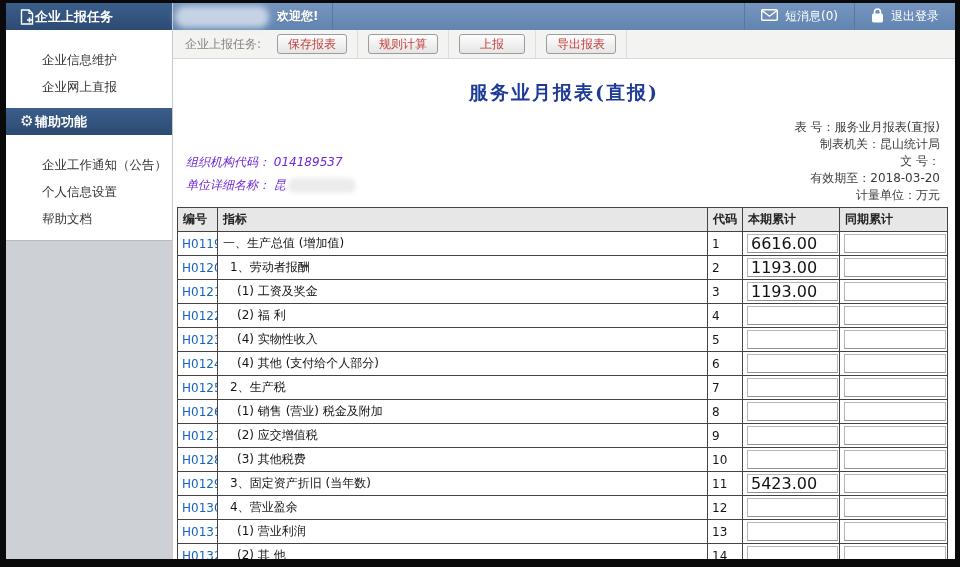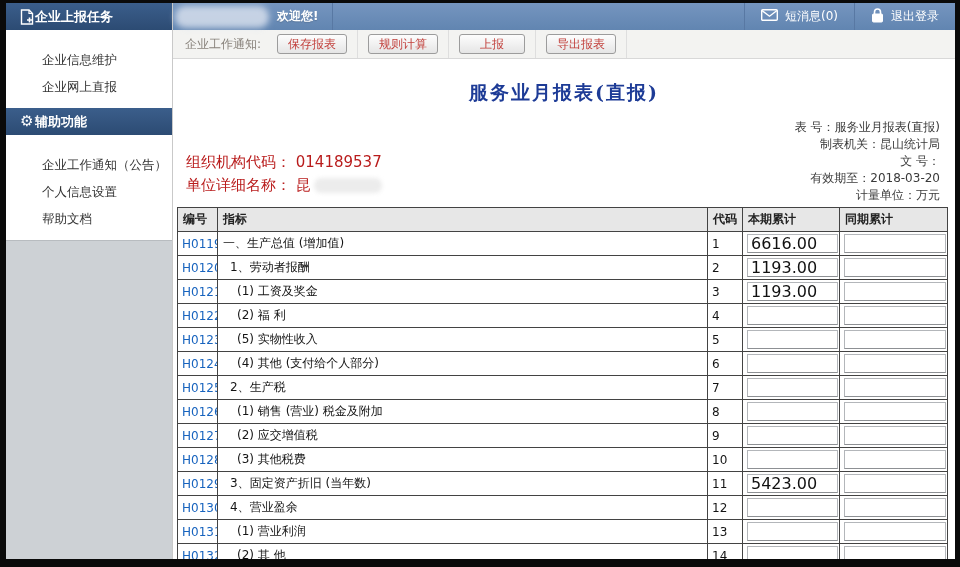--- a/index.html
+++ b/index.html
@@ -35,21 +35,21 @@
   .tool-cell{display:flex;align-items:center;padding:0 10px;border-right:1px solid #dedede;}
   .btn{min-width:62px;height:20px;padding:0 10px;font-size:12px;color:#c2413d;
     background:linear-gradient(#fdfdfd,#e5e5e5);border:1px solid #9c9c9c;border-radius:3px;cursor:pointer;
     font-family:"DejaVu Sans","Liberation Sans",sans-serif;}
 
   
   .content{flex:1;background:#fff;overflow:hidden;padding:0 3px;}
   .report-title{margin:21px 0 0 0;text-align:center;font-family:"DejaVu Serif","Liberation Serif",serif;
     font-size:19px;font-weight:bold;color:#1d3b96;letter-spacing:2px;}
   .meta-row{display:flex;justify-content:space-between;align-items:flex-end;margin-top:13px;padding:0 12px 3px 10px;}
-  .meta-left{font-size:15px;color:#b91c1c;line-height:23px;margin-bottom:7px;}
+  .meta-left{font-size:12px;color:#6d28d9;line-height:23px;margin-bottom:7px;font-style:italic;}
   .meta-left .blur-chip-sm{display:inline-block;vertical-align:middle;width:68px;height:15px;border-radius:7px;background:#ececec;filter:blur(2px);margin-left:-2px;}
   .meta-right{font-size:12px;color:#3a3a3a;line-height:17px;min-width:215px;text-align:right;}
 
   table.report-table{border-collapse:collapse;table-layout:fixed;width:770px;margin-left:1px;}
   .report-table th,.report-table td{border:1px solid #434343;overflow:hidden;white-space:nowrap;}
   .report-table th{background:#e7e7e7;font-size:12px;font-weight:bold;color:#222;text-align:left;padding:3px 0 3px 5px;height:15px;}
   .report-table td{font-size:12px;color:#141414;height:23px;padding:0;}
   td.c-id{color:#1763be;padding-left:4px;cursor:pointer;}
   td.c-ind{padding-left:5px;}
   td.c-code{padding-left:4px;}
@@ -113,21 +113,21 @@
           <svg width="13" height="15" viewBox="0 0 13 15">
             <path d="M3.5 6 V4 a3 3 0 0 1 6 0 V6" fill="none" stroke="#fff" stroke-width="1.6"></path>
             <rect x="1.5" y="6" width="10" height="8" rx="1" fill="#fff" stroke="#fff"></rect>
           </svg>
         </span>
         <span>退出登录</span>
       </div>
     </header>
 
     <div class="toolbar">
-      <span class="tool-label">企业工作通知:</span>
+      <span class="tool-label">企业上报任务:</span>
       <div class="tool-cell">
           <button class="btn">保存报表</button>
         </div>
       <div class="tool-cell">
           <button class="btn">规则计算</button>
         </div>
       <div class="tool-cell">
           <button class="btn" style="min-width:66px;">上报</button>
         </div>
       <div class="tool-cell">
@@ -220,21 +220,21 @@
     <td class="c-val">
                 <input class="cell-input inp-cur" type="text" style="">
               </td>
     <td class="c-val">
                 <input class="cell-input inp-pri" type="text" style="">
               </td>
   </tr>
 
   <tr>
     <td class="c-id">H0123</td>
-    <td class="c-ind" style="padding-left: 19px;">(5) 实物性收入</td>
+    <td class="c-ind" style="padding-left: 19px;">(4) 实物性收入</td>
     <td class="c-code">5</td>
     <td class="c-val">
                 <input class="cell-input inp-cur" type="text" style="">
               </td>
     <td class="c-val">
                 <input class="cell-input inp-pri" type="text" style="">
               </td>
   </tr>
 
   <tr>

